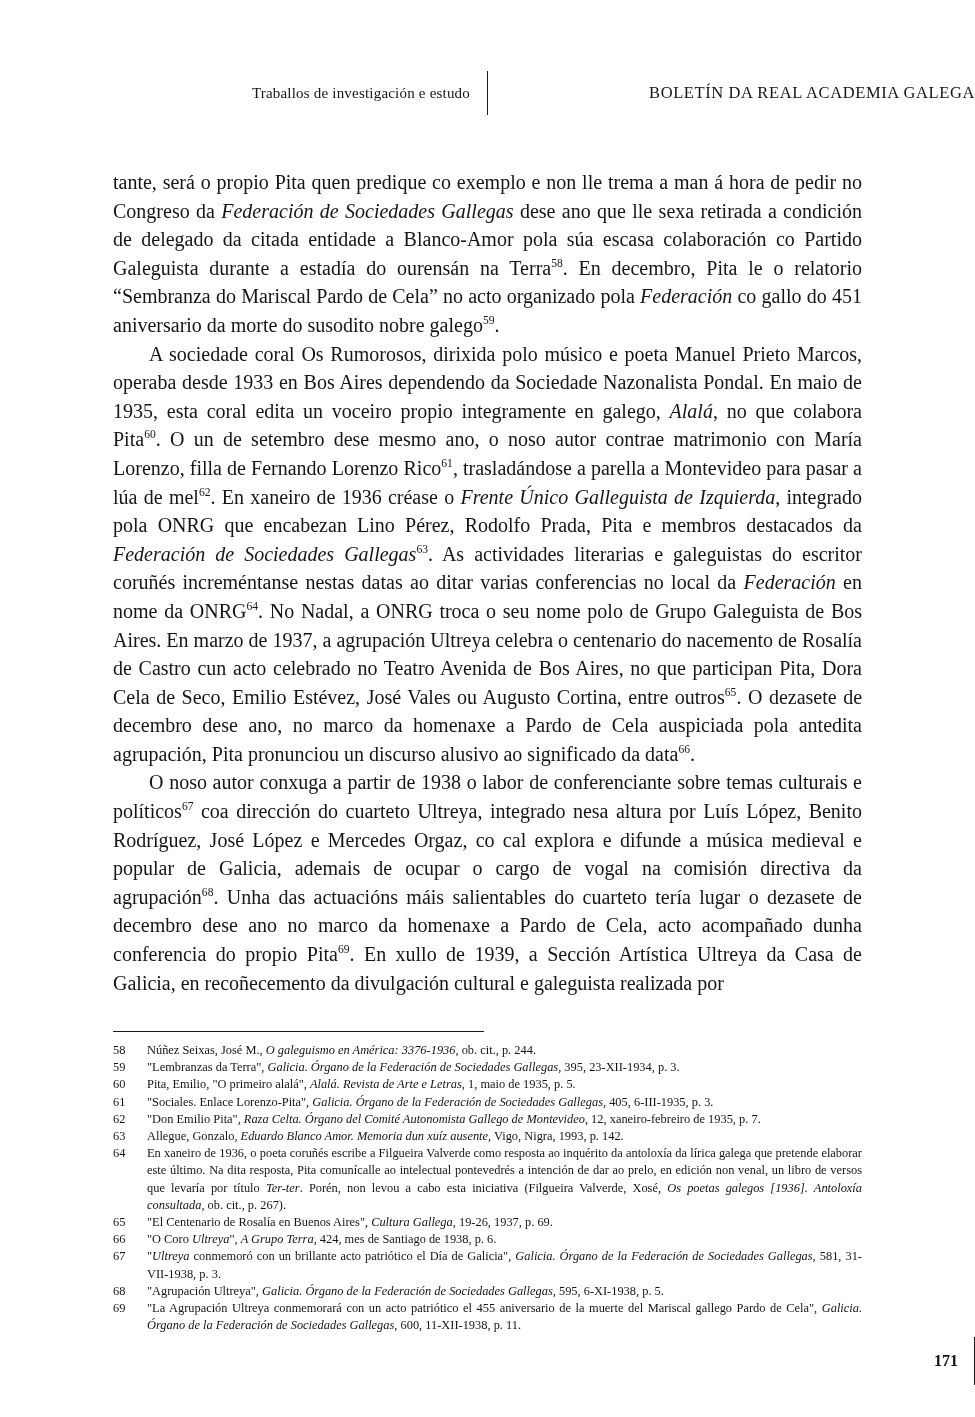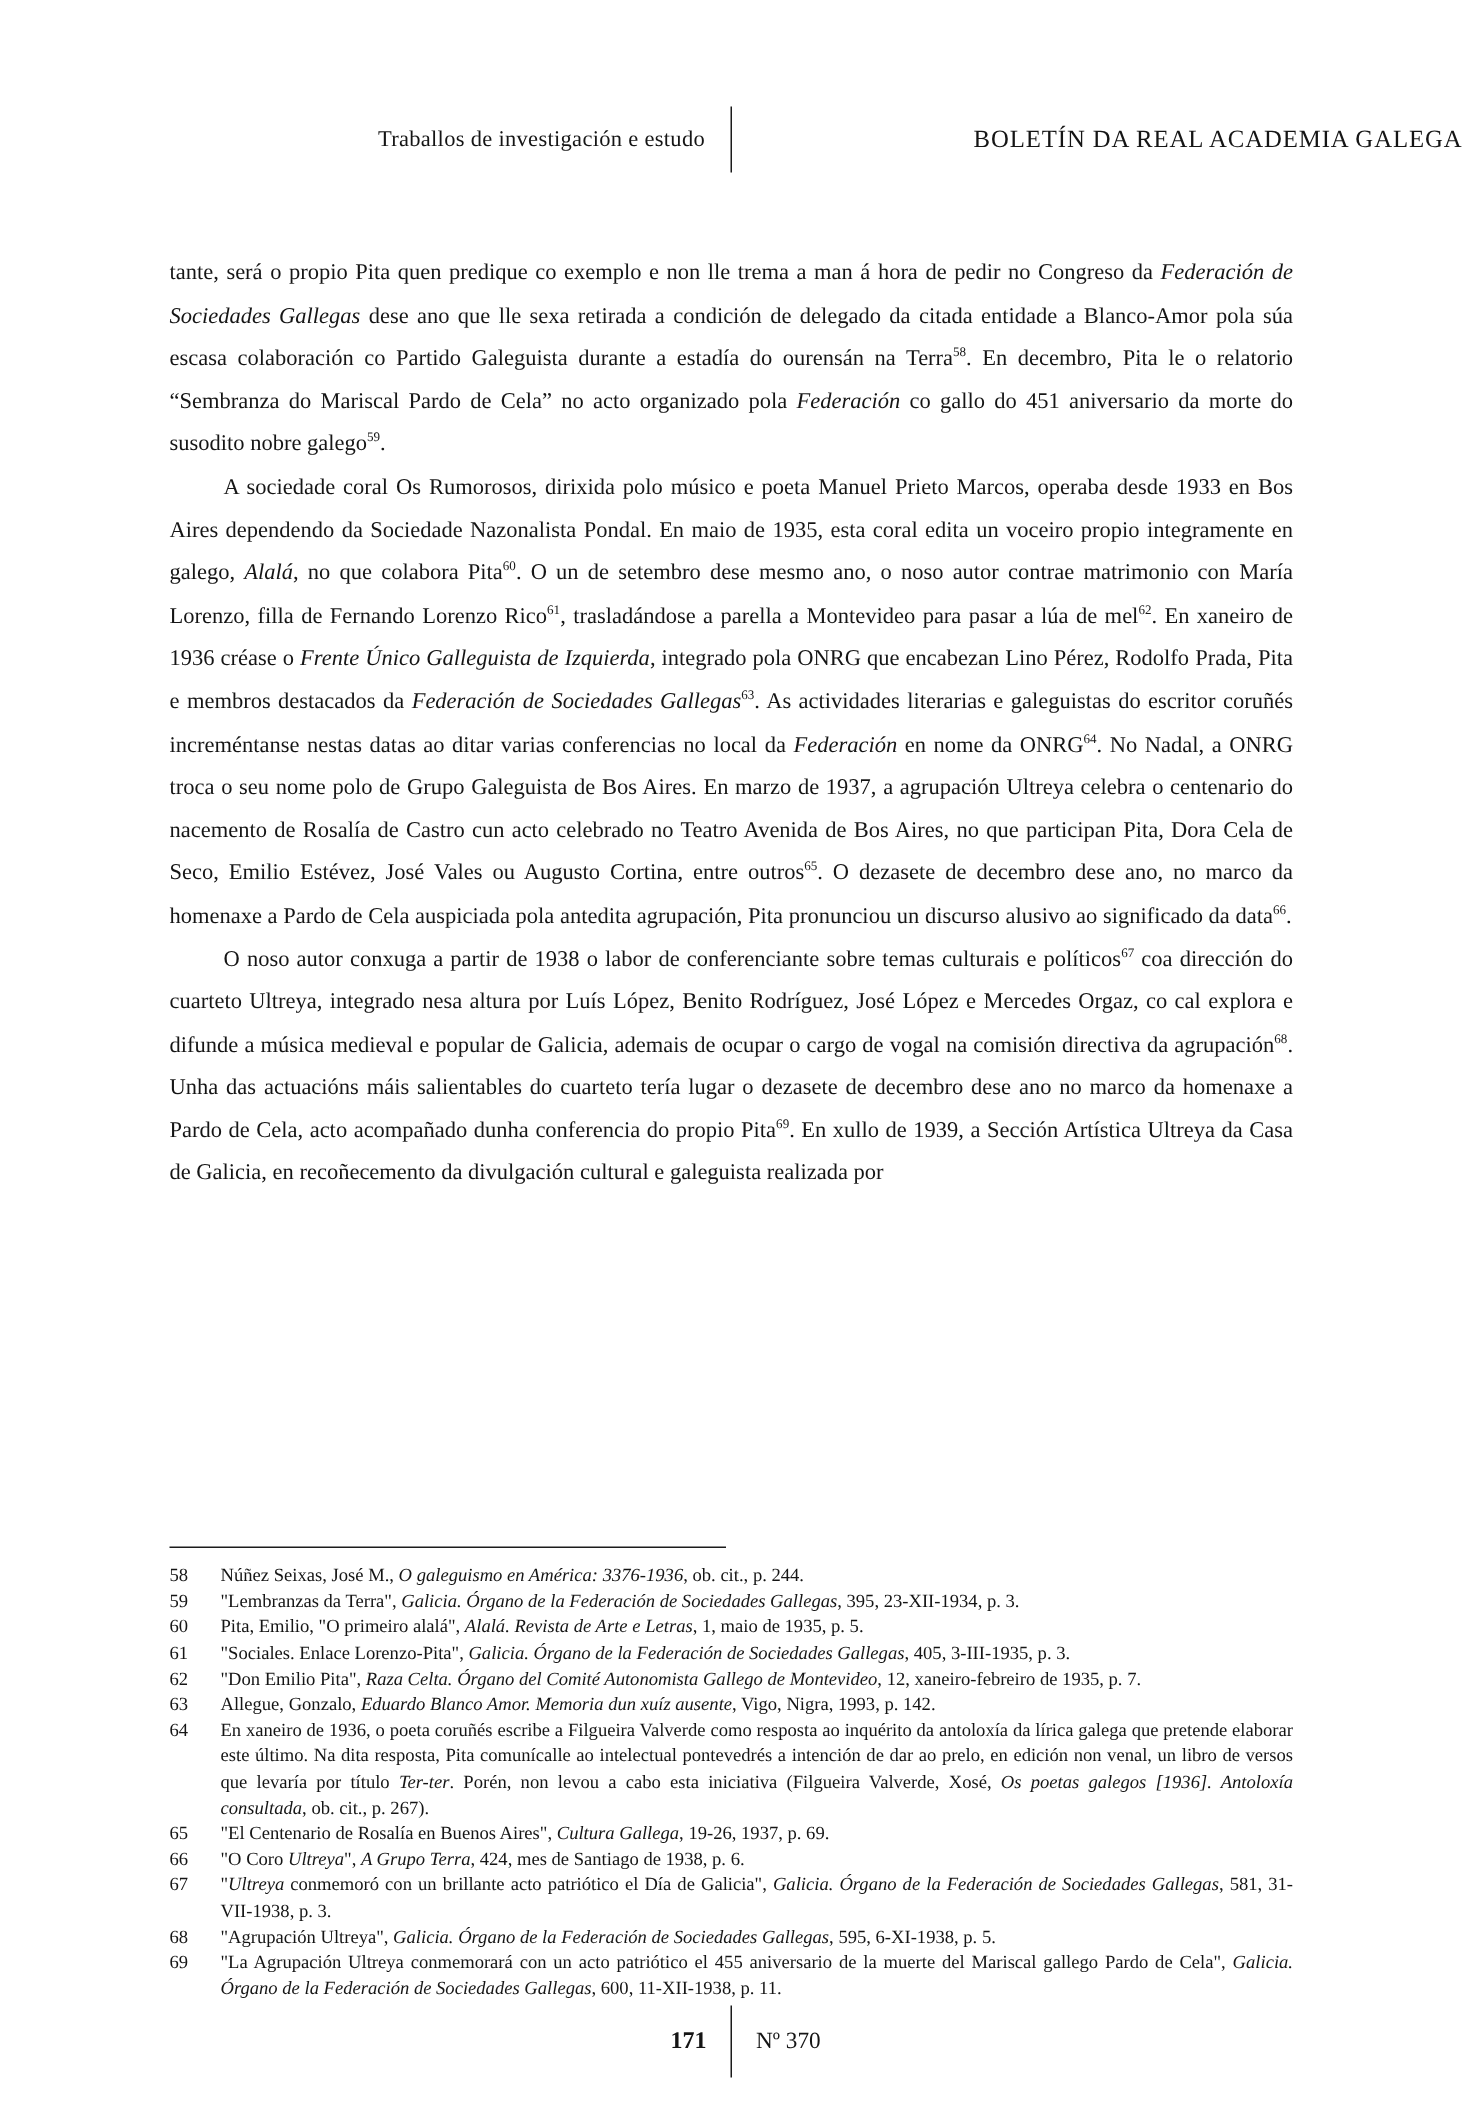--- a/index.html
+++ b/index.html
@@ -16,21 +16,21 @@
   
   .header { position:absolute; top:50px; left:0; width:100%; height:48px; display:flex; align-items:center; }
   .header-left  { flex:1; text-align:right; padding-right:17px; font-size:15px; letter-spacing:0.2px; }
   .header-divider { width:1px; height:44px; background:#1b1b1b; }
   .header-right { flex:1; text-align:right; padding-left:17px; font-size:16.5px; letter-spacing:0.6px; }
 
   
   .body-text {
     position:absolute; top:149px; left:113px; width:749px; height:866px;
     overflow:hidden;
-    font-size:15px; line-height:28.6px;
+    font-size:20px; line-height:28.6px;
     text-align:justify;
     hyphens:auto; -webkit-hyphens:auto;
   }
   .body-text p { margin:0; }
   .body-text p.indent { text-indent:36px; }
   .body-text i, .fn-text i { font-style:italic; }
   sup.fnref { font-size:0.58em; line-height:0; vertical-align:super; }
 
   
   .fn-separator { position:absolute; top:1012px; left:113px; width:371px; height:0; border-top:1.6px solid #1b1b1b; }
@@ -63,30 +63,29 @@
       <p class="indent"><span>A sociedade coral Os Rumorosos, dirixida polo músico e poeta Manuel Prieto Marcos, operaba desde 1933 en Bos Aires dependendo da Sociedade Nazonalista Pondal. En maio de 1935, esta coral edita un voceiro propio integramente en galego, </span><i>Alalá</i><span>, no que colabora Pita</span><sup class="fnref">60</sup><span>. O un de setembro dese mesmo ano, o noso autor contrae matrimonio con María Lorenzo, filla de Fernando Lorenzo Rico</span><sup class="fnref">61</sup><span>, trasladándose a parella a Montevideo para pasar a lúa de mel</span><sup class="fnref">62</sup><span>. En xaneiro de 1936 créase o </span><i>Frente Único Galleguista de Izquierda</i><span>, integrado pola ONRG que encabezan Lino Pérez, Rodolfo Prada, Pita e membros destacados da </span><i>Federación de Sociedades Gallegas</i><sup class="fnref">63</sup><span>. As actividades literarias e galeguistas do escritor coruñés increméntanse nestas datas ao ditar varias conferencias no local da </span><i>Federación</i><span> en nome da ONRG</span><sup class="fnref">64</sup><span>. No Nadal, a ONRG troca o seu nome polo de Grupo Galeguista de Bos Aires. En marzo de 1937, a agrupación Ultreya celebra o centenario do nacemento de Rosalía de Castro cun acto celebrado no Teatro Avenida de Bos Aires, no que participan Pita, Dora Cela de Seco, Emilio Estévez, José Vales ou Augusto Cortina, entre outros</span><sup class="fnref">65</sup><span>. O dezasete de decembro dese ano, no marco da homenaxe a Pardo de Cela auspiciada pola antedita agrupación, Pita pronunciou un discurso alusivo ao significado da data</span><sup class="fnref">66</sup><span>.</span></p>
       <p class="indent"><span>O noso autor conxuga a partir de 1938 o labor de conferenciante sobre temas culturais e políticos</span><sup class="fnref">67</sup><span> coa dirección do cuarteto Ultreya, integrado nesa altura por Luís López, Benito Rodríguez, José López e Mercedes Orgaz, co cal explora e difunde a música medieval e popular de Galicia, ademais de ocupar o cargo de vogal na comisión directiva da agrupación</span><sup class="fnref">68</sup><span>. Unha das actuacións máis salientables do cuarteto tería lugar o dezasete de decembro dese ano no marco da homenaxe a Pardo de Cela, acto acompañado dunha conferencia do propio Pita</span><sup class="fnref">69</sup><span>. En xullo de 1939, a Sección Artística Ultreya da Casa de Galicia, en recoñecemento da divulgación cultural e galeguista realizada por</span></p>
     </div>
 
   <div class="fn-separator"></div>
 
   <div class="footnotes">
       <div class="footnote"><span class="fn-num">58</span><span class="fn-text"><span>Núñez Seixas, José M., </span><i>O galeguismo en América: 3376-1936</i><span>, ob. cit., p. 244.</span></span></div>
       <div class="footnote"><span class="fn-num">59</span><span class="fn-text"><span>"Lembranzas da Terra", </span><i>Galicia. Órgano de la Federación de Sociedades Gallegas</i><span>, 395, 23-XII-1934, p. 3.</span></span></div>
       <div class="footnote"><span class="fn-num">60</span><span class="fn-text"><span>Pita, Emilio, "O primeiro alalá", </span><i>Alalá. Revista de Arte e Letras</i><span>, 1, maio de 1935, p. 5.</span></span></div>
-      <div class="footnote"><span class="fn-num">61</span><span class="fn-text"><span>"Sociales. Enlace Lorenzo-Pita", </span><i>Galicia. Órgano de la Federación de Sociedades Gallegas</i><span>, 405, 3-III-1935, p. 3.</span></span></div>
+      <div class="footnote"><span class="fn-num">61</span><span class="fn-text"><span>"Sociales. Enlace Lorenzo-Pita", </span><i>Galicia. Órgano de la Federación de Sociedades Gallegas</i><span>, 405, 6-III-1935, p. 3.</span></span></div>
       <div class="footnote"><span class="fn-num">62</span><span class="fn-text"><span>"Don Emilio Pita", </span><i>Raza Celta. Órgano del Comité Autonomista Gallego de Montevideo</i><span>, 12, xaneiro-febreiro de 1935, p. 7.</span></span></div>
       <div class="footnote"><span class="fn-num">63</span><span class="fn-text"><span>Allegue, Gonzalo, </span><i>Eduardo Blanco Amor. Memoria dun xuíz ausente</i><span>, Vigo, Nigra, 1993, p. 142.</span></span></div>
       <div class="footnote"><span class="fn-num">64</span><span class="fn-text"><span>En xaneiro de 1936, o poeta coruñés escribe a Filgueira Valverde como resposta ao inquérito da antoloxía da lírica galega que pretende elaborar este último. Na dita resposta, Pita comunícalle ao intelectual pontevedrés a intención de dar ao prelo, en edición non venal, un libro de versos que levaría por título </span><i>Ter-ter</i><span>. Porén, non levou a cabo esta iniciativa (Filgueira Valverde, Xosé, </span><i>Os poetas galegos [1936]. Antoloxía consultada</i><span>, ob. cit., p. 267).</span></span></div>
       <div class="footnote"><span class="fn-num">65</span><span class="fn-text"><span>"El Centenario de Rosalía en Buenos Aires", </span><i>Cultura Gallega</i><span>, 19-26, 1937, p. 69.</span></span></div>
       <div class="footnote"><span class="fn-num">66</span><span class="fn-text"><span>"O Coro </span><i>Ultreya</i><span>", </span><i>A Grupo Terra</i><span>, 424, mes de Santiago de 1938, p. 6.</span></span></div>
       <div class="footnote"><span class="fn-num">67</span><span class="fn-text"><span>"</span><i>Ultreya</i><span> conmemoró con un brillante acto patriótico el Día de Galicia", </span><i>Galicia. Órgano de la Federación de Sociedades Gallegas</i><span>, 581, 31-VII-1938, p. 3.</span></span></div>
       <div class="footnote"><span class="fn-num">68</span><span class="fn-text"><span>"Agrupación Ultreya", </span><i>Galicia. Órgano de la Federación de Sociedades Gallegas</i><span>, 595, 6-XI-1938, p. 5.</span></span></div>
       <div class="footnote"><span class="fn-num">69</span><span class="fn-text"><span>"La Agrupación Ultreya conmemorará con un acto patriótico el 455 aniversario de la muerte del Mariscal gallego Pardo de Cela", </span><i>Galicia. Órgano de la Federación de Sociedades Gallegas</i><span>, 600, 11-XII-1938, p. 11.</span></span></div>
     </div>
 
   <div class="footer">
     <div class="footer-left">171</div>
     <div class="footer-divider"></div>
-    <div class="footer-right">Nº 370</div>
   </div>
 
 </div>
 
 </body></html>

